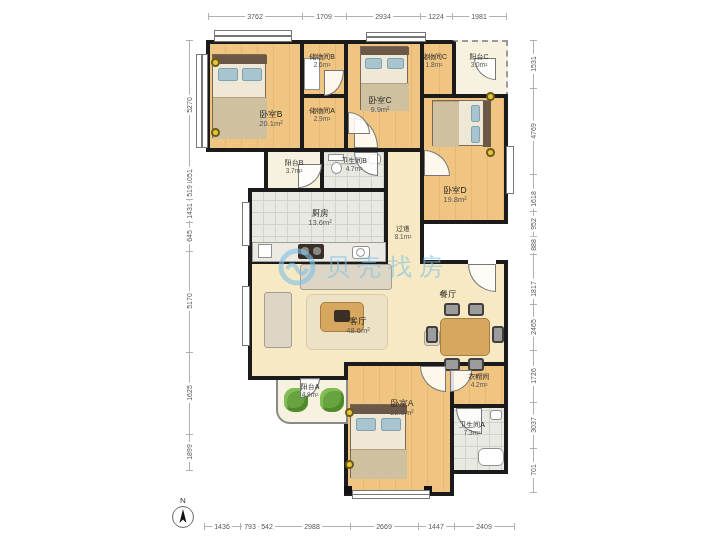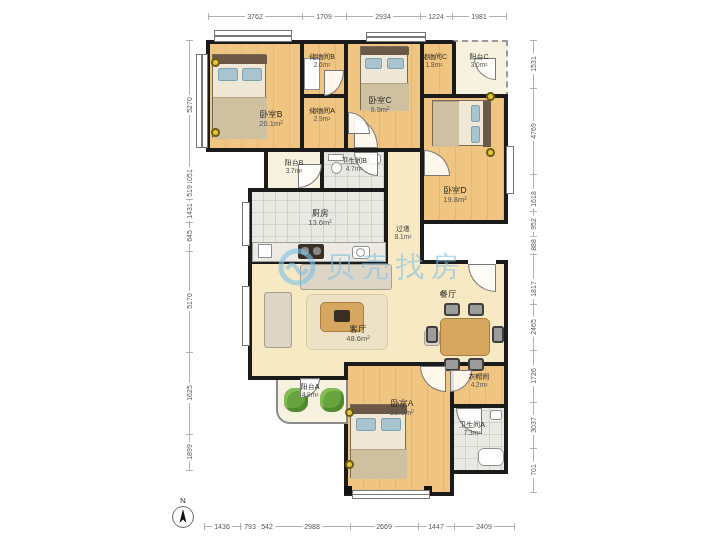--- a/index.html
+++ b/index.html
@@ -40,21 +40,21 @@
   .rl.sm .nm{font-size:7px;}
   .rl.sm .ar{font-size:6.5px;}
   
   .rail{position:absolute;background:#b0b0b0;z-index:1;}
   .tick{position:absolute;background:#b0b0b0;z-index:1;}
   .dh,.dv{position:absolute;font-size:7px;color:#555;background:#fff;padding:0 2px;white-space:nowrap;z-index:9;}
   .dh{transform:translate(-50%,-50%);}
   .dv{transform:translate(-50%,-50%) rotate(-90deg);}
   
   .wm{position:absolute;z-index:7;display:flex;align-items:center;color:rgba(128,193,230,.62);pointer-events:none;}
-  .wm-text{font-size:28px;letter-spacing:7px;margin-left:8px;}
+  .wm-text{font-size:24px;letter-spacing:7px;margin-left:8px;}
   
   .compass-n{position:absolute;font-size:8px;color:#333;z-index:8;transform:translate(-50%,-50%);}
   .compass-c{position:absolute;width:22px;height:22px;border:1px solid #666;border-radius:50%;background:#fff;z-index:8;box-sizing:border-box;}
 </style>
 </head>
 <body>
 
 <div id="stage">
 
   <div class="strip" style="left:252px;top:264px;width:92px;height:114px;"></div>
@@ -211,21 +211,21 @@
       <span class="ar">4.7m²</span>
     </div>
   <div class="rl sm" style="left:403px;top:233px;">
       <span class="nm">过道</span>
       <span class="ar">8.1m²</span>
     </div>
   <div class="rl" style="left:320px;top:218px;">
       <span class="nm">厨房</span>
       <span class="ar">13.6m²</span>
     </div>
-  <div class="rl" style="left:358px;top:334px;">
+  <div class="rl" style="left:358px;top:326px;">
       <span class="nm">客厅</span>
       <span class="ar">48.6m²</span>
     </div>
   <div class="rl" style="left:448px;top:294px;">
       <span class="nm">餐厅</span>
       <span class="ar"></span>
     </div>
   <div class="rl sm" style="left:310px;top:391px;">
       <span class="nm">阳台A</span>
       <span class="ar">4.9m²</span>

